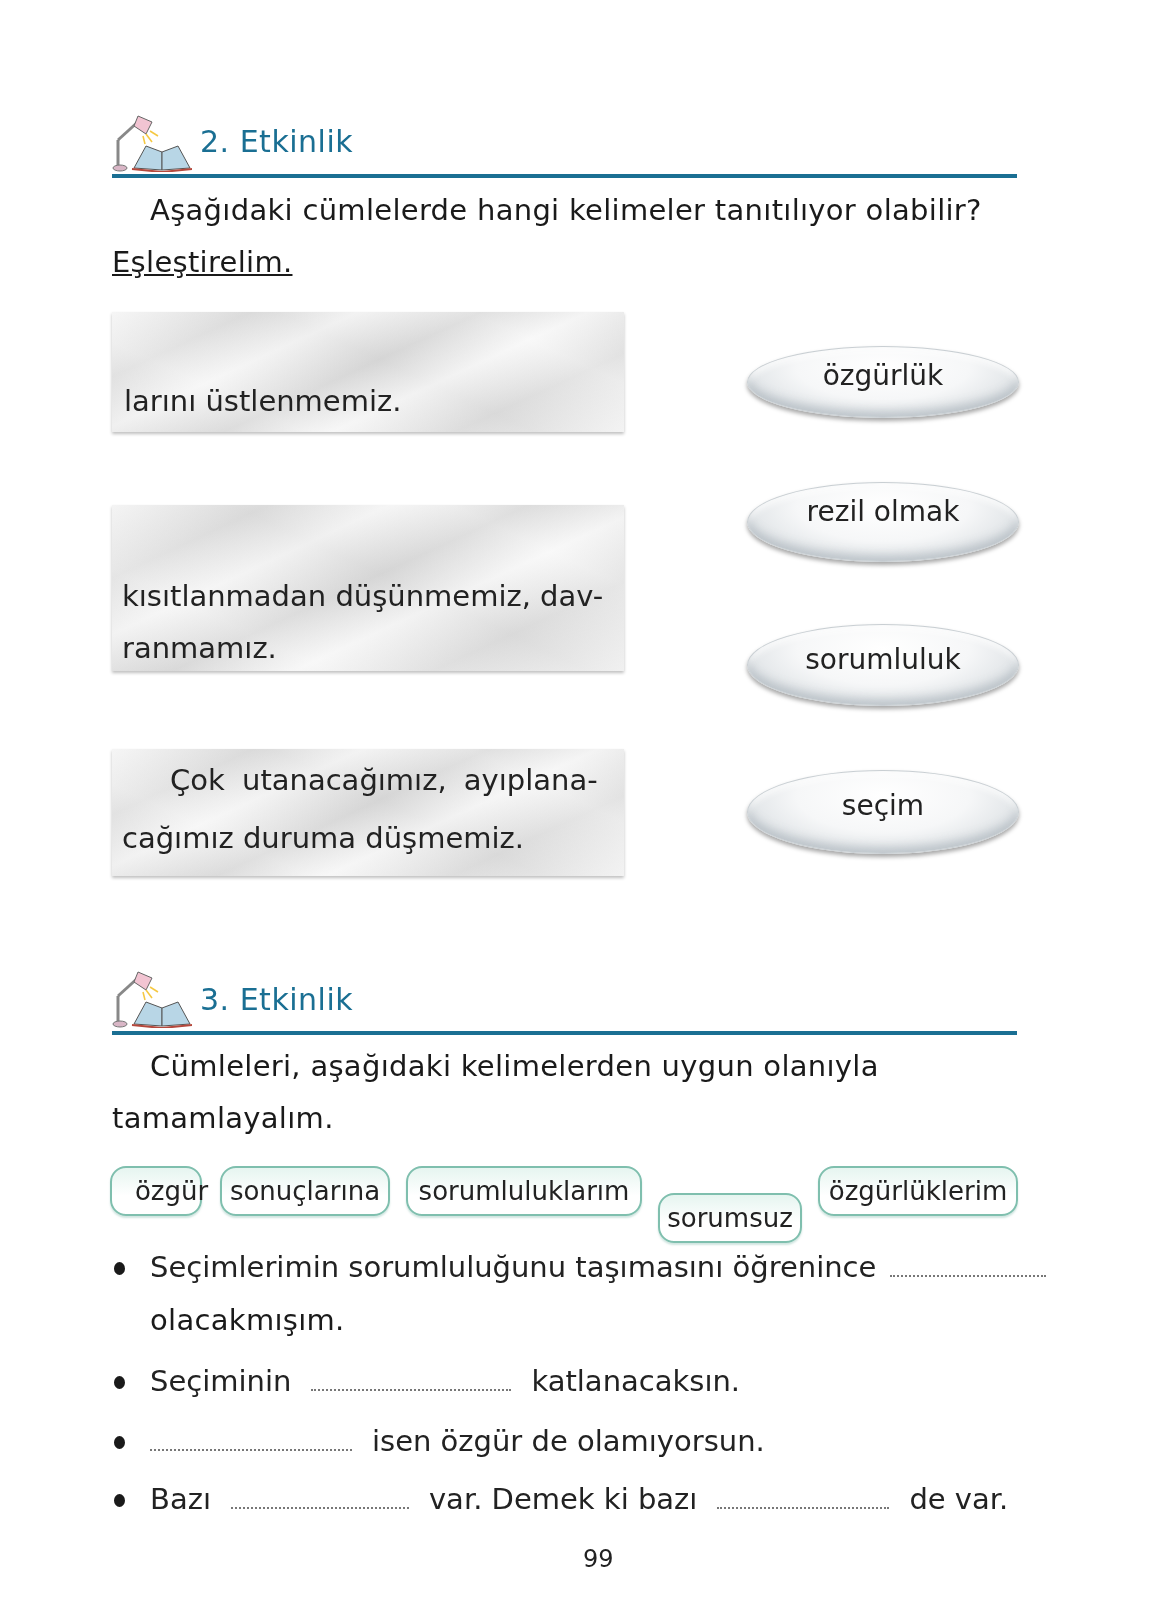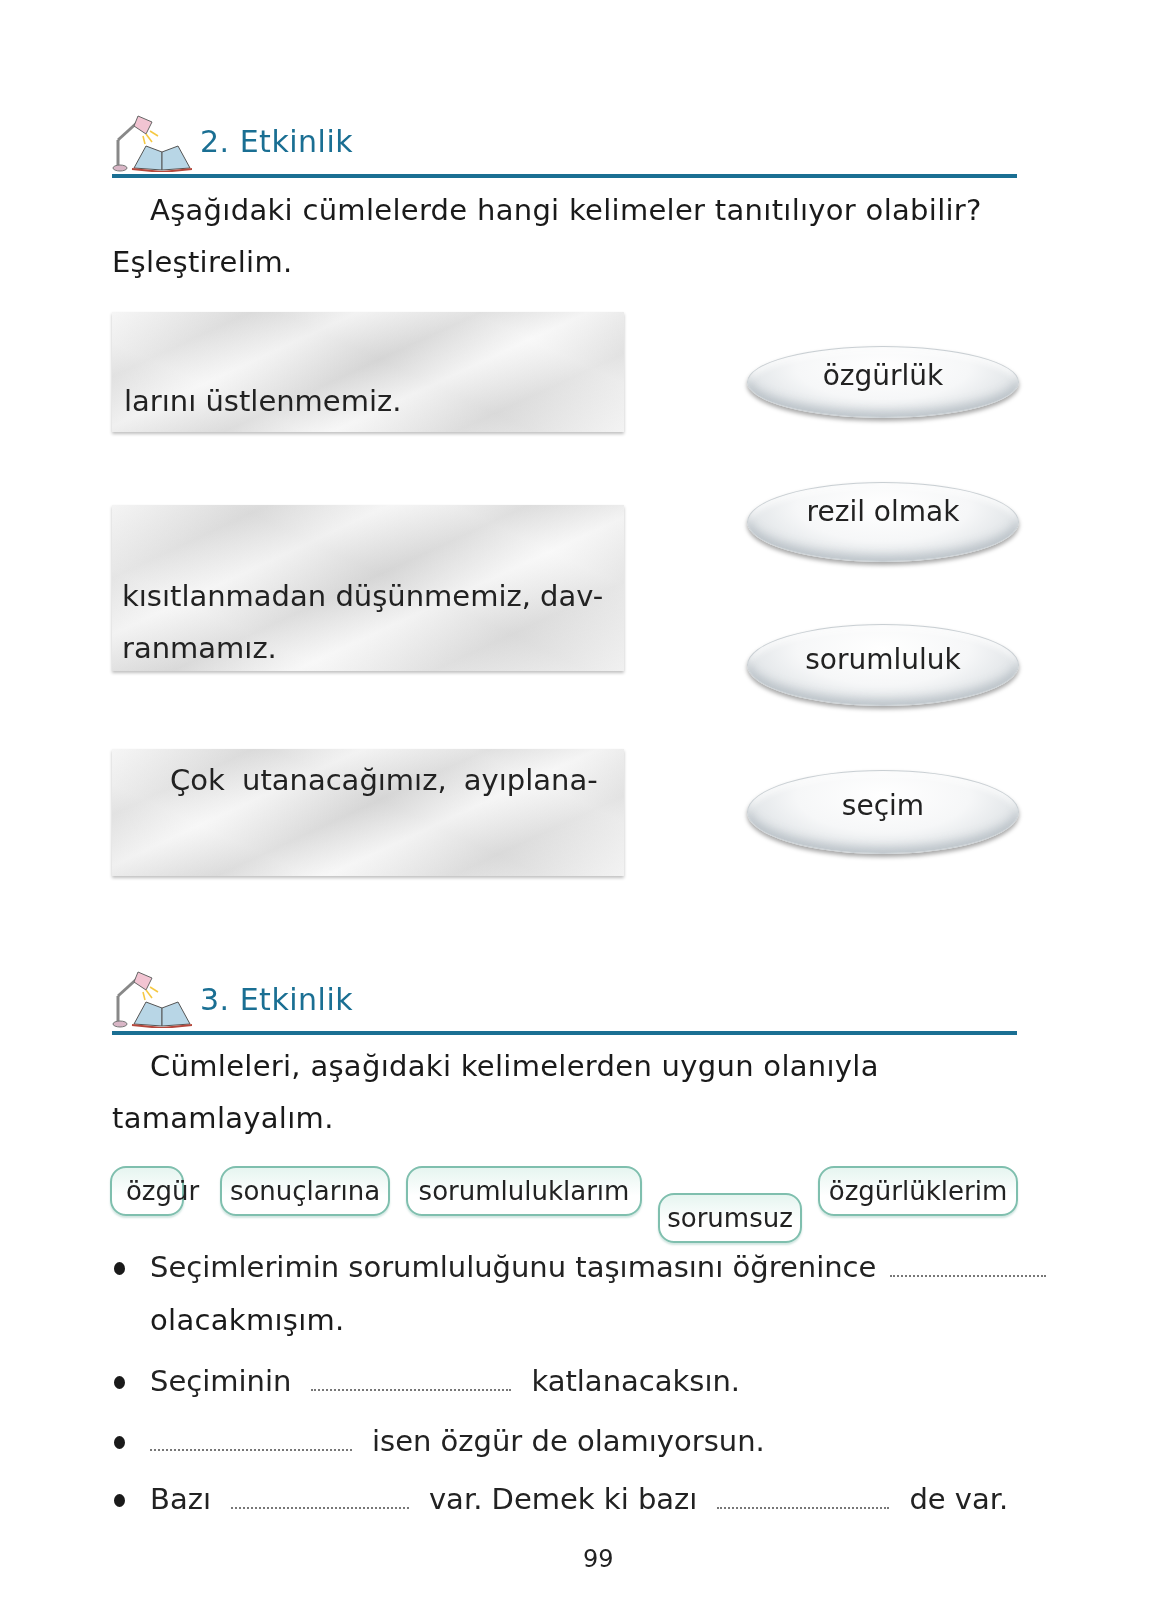--- a/index.html
+++ b/index.html
@@ -41,33 +41,34 @@
     <line x1="31" y1="24" x2="33" y2="32" stroke="#f5c842" stroke-width="1.5"></line>
     <path d="M22 56 L34 34 L50 40 L50 58 Z" fill="#b8d6e6" stroke="#555"></path>
     <path d="M50 40 L66 34 L78 56 L50 58 Z" fill="#b8d6e6" stroke="#555"></path>
     <path d="M20 57 L50 60 L80 57" fill="none" stroke="#b5483c" stroke-width="2"></path>
   </svg>
   <span class="abs hdr-title" style="left:88px;top:12px;">2. Etkinlik</span>
   <div class="abs hdr-line" style="left:0;top:62px;width:905px;"></div>
 </div>
 
 <div class="abs body-text" style="left:150px;top:196px;">Aşağıdaki cümlelerde hangi kelimeler tanıtılıyor olabilir?</div>
-<div class="abs body-text" style="left:112px;top:248px;">Eşleştirelim.</div>
+<div class="abs body-text" style="left:112px;top:248px;text-decoration:underline;">Eşleştirelim.</div>
 
 <div class="abs card" style="left:112px;top:312px;width:512px;height:120px;">
   <span class="card-text" style="left:12px;top:72px;">larını üstlenmemiz.</span>
 </div>
 
 <div class="abs card" style="left:112px;top:505px;width:512px;height:166px;">
   <span class="card-text" style="left:10px;top:74px;">kısıtlanmadan düşünmemiz, dav-</span>
   <span class="card-text" style="left:10px;top:126px;">ranmamız.</span>
 </div>
 
 <div class="abs card" style="left:112px;top:749px;width:512px;height:127px;">
   <span class="card-text" style="left:58px;top:14px;word-spacing:8px;">Çok utanacağımız, ayıplana-</span>
+  <span class="card-text" style="left:10px;top:72px;">cağımız duruma düşmemiz.</span>
 </div>
 
 <div class="abs bubble" style="left:747px;top:346px;width:270px;height:70px;">
   <span class="bubble-label" style="top:12px;">özgürlük</span>
 </div>
 <div class="abs bubble" style="left:747px;top:482px;width:270px;height:78px;">
   <span class="bubble-label" style="top:12px;">rezil olmak</span>
 </div>
 <div class="abs bubble" style="left:747px;top:624px;width:270px;height:80px;">
   <span class="bubble-label" style="top:18px;">sorumluluk</span>
@@ -89,21 +90,21 @@
     <path d="M50 40 L66 34 L78 56 L50 58 Z" fill="#b8d6e6" stroke="#555"></path>
     <path d="M20 57 L50 60 L80 57" fill="none" stroke="#b5483c" stroke-width="2"></path>
   </svg>
   <span class="abs hdr-title" style="left:88px;top:14px;">3. Etkinlik</span>
   <div class="abs hdr-line" style="left:0;top:63px;width:905px;"></div>
 </div>
 
 <div class="abs body-text" style="left:150px;top:1052px;">Cümleleri, aşağıdaki kelimelerden uygun olanıyla</div>
 <div class="abs body-text" style="left:112px;top:1104px;">tamamlayalım.</div>
 
-<div class="abs chip" style="left:110px;top:1166px;width:74px;padding-left:31px;">özgür</div>
+<div class="abs chip" style="left:110px;top:1166px;width:92px;padding-left:31px;">özgür</div>
 <div class="abs chip" style="left:220px;top:1166px;width:170px;">sonuçlarına</div>
 <div class="abs chip" style="left:406px;top:1166px;width:236px;">sorumluluklarım</div>
 <div class="abs chip" style="left:658px;top:1166px;width:144px;margin-top:27px;">sorumsuz</div>
 <div class="abs chip" style="left:818px;top:1166px;width:200px;">özgürlüklerim</div>
 
 <div class="abs bullet" style="left:114px;top:1262px;"></div>
 <div class="line" style="left:150px;top:1250px;">
   <span>Seçimlerimin sorumluluğunu taşımasını öğrenince</span>
   <span class="dots" style="width:156px;"></span>
 </div>

